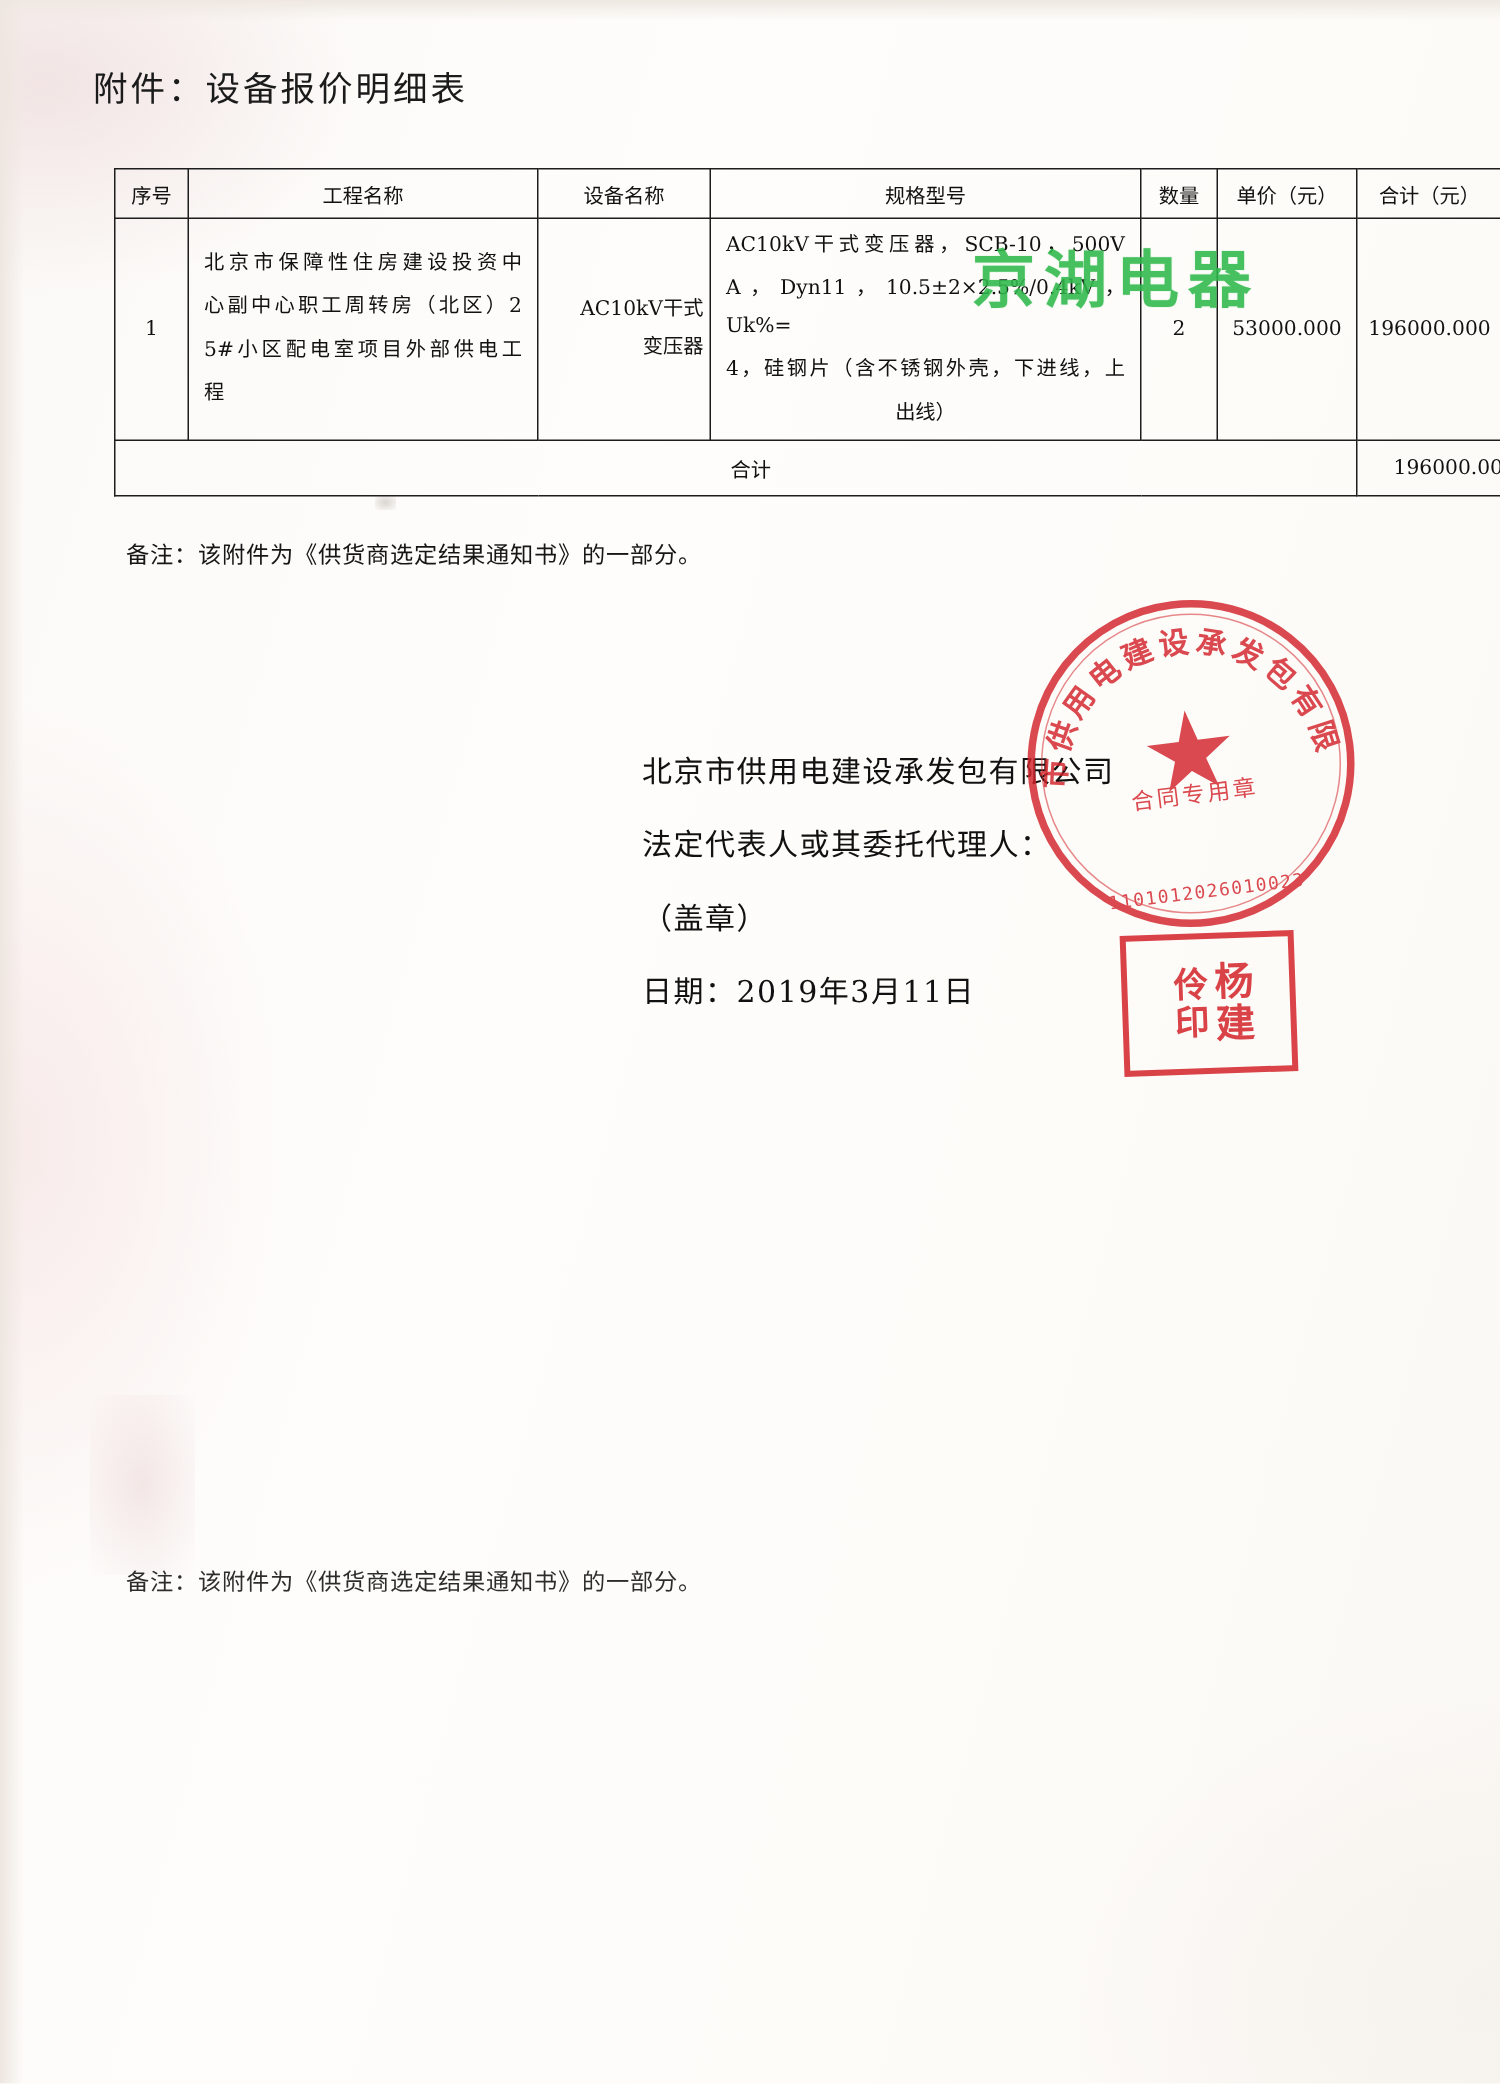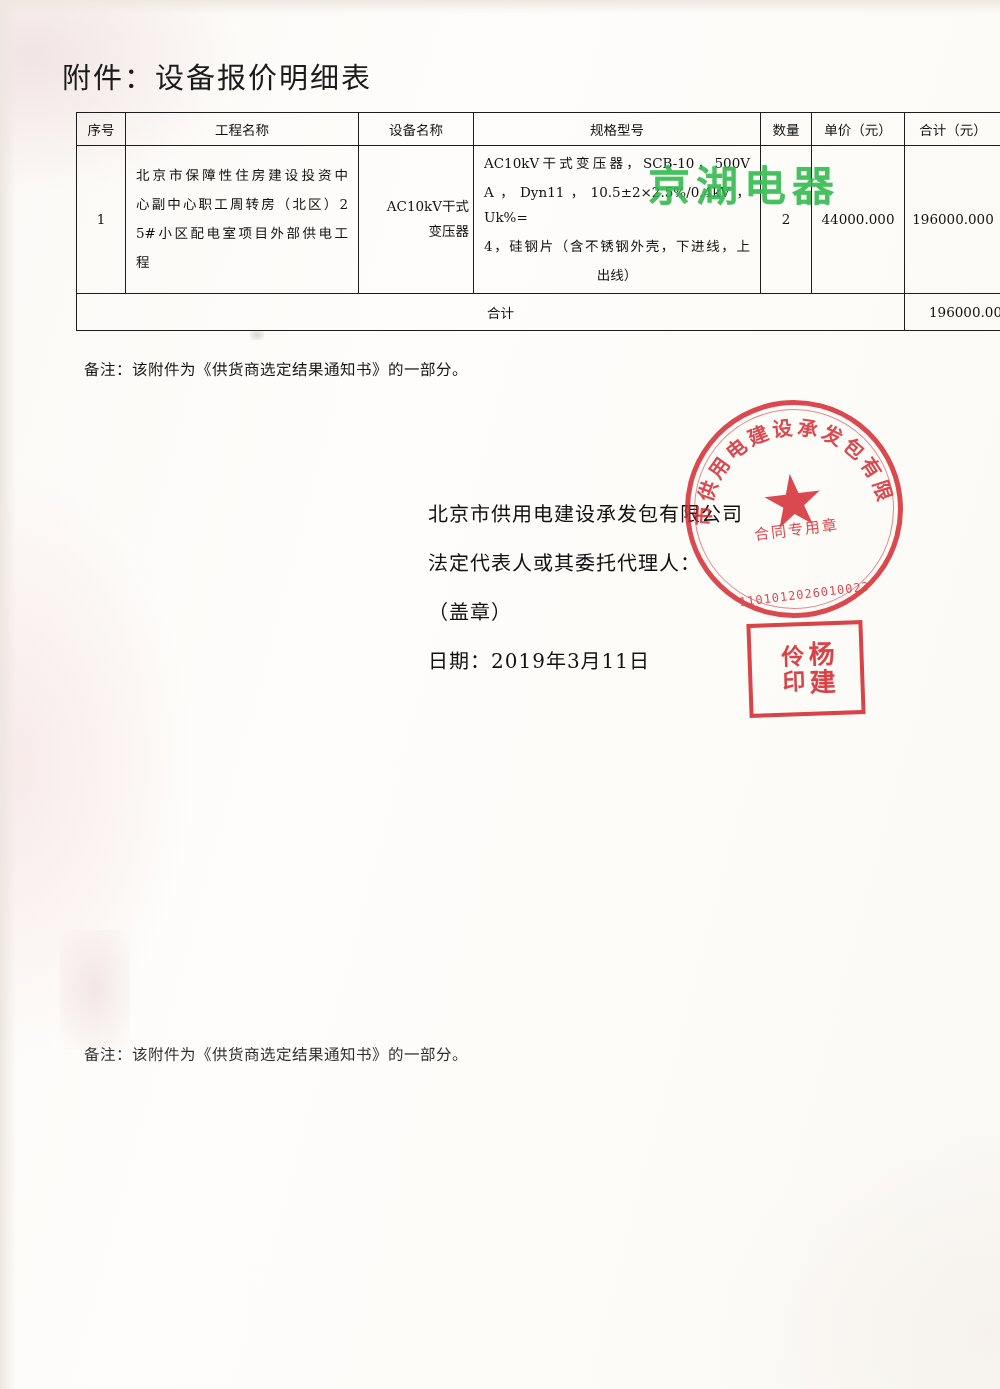--- a/index.html
+++ b/index.html
@@ -28,23 +28,23 @@
     position: absolute; left: 0; top: 0; width: 100%; height: 14px;
     background: linear-gradient(180deg, #efe8e2 0%, rgba(253,252,250,0) 100%);
   }
   .edge-left {
     position: absolute; left: 0; top: 0; width: 16px; height: 100%;
     background: linear-gradient(90deg, #eee6e0 0%, rgba(253,252,250,0) 100%);
   }
   .doc-title {
     position: absolute;
     left: 62px;
-    top: 54px;
-    font-family: "DejaVu Serif", "Liberation Serif", serif;
-    font-size: 29px;
+    top: 40px;
+    font-family: "DejaVu Serif", "Liberation Serif", serif;
+    font-size: 23px;
     letter-spacing: 2px;
     color: #1b1b1b;
   }
   
   .quote-table {
     position: absolute;
     left: 76px;
     top: 112px;
     width: 884px;
     border-collapse: collapse;
@@ -276,21 +276,21 @@
           <div class="cell-center-lines">AC10kV干式</div>
           <div class="cell-center-lines">变压器</div>
         </td>
         <td class="c-spec">
           <div class="cell-justify">AC10kV干式变压器，SCB-10，500V</div>
           <div class="cell-justify">A，Dyn11，10.5±2×2.5%/0.4kV，Uk%=</div>
           <div class="cell-justify">4，硅钢片（含不锈钢外壳，下进线，上</div>
           <div class="cell-justify" style="text-align-last:center;">出线）</div>
         </td>
         <td class="c-qty">2</td>
-        <td class="c-price">44000.000</td>
+        <td class="c-price">53000.000</td>
         <td class="c-total">196000.000</td>
       </tr>
       <tr class="sum-row">
         <td class="sum-label" colspan="6">合计</td>
         <td class="num-cell">196000.00</td>
       </tr>
     </tbody>
   </table>
 
   <div class="note-top">备注：该附件为《供货商选定结果通知书》的一部分。</div>

